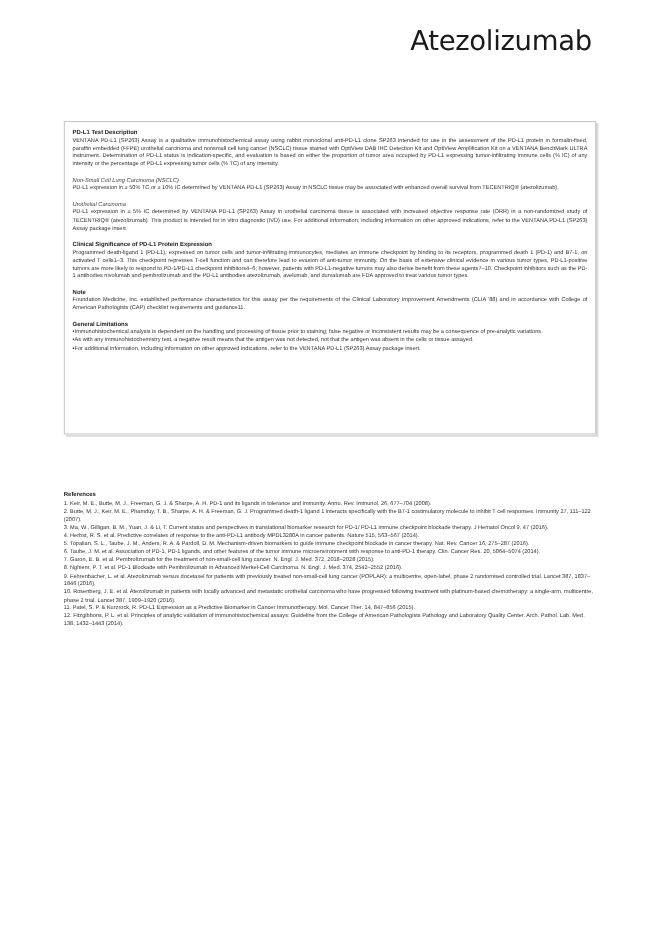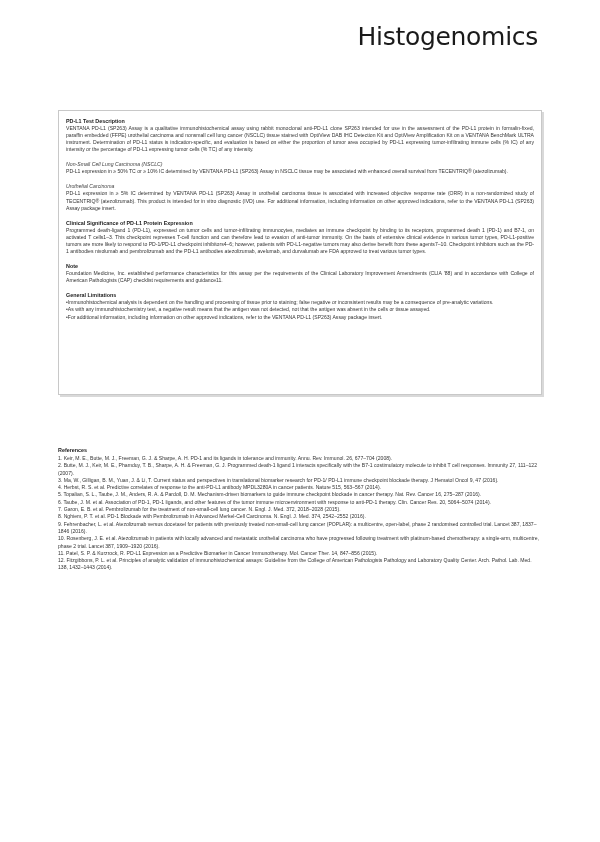--- a/index.html
+++ b/index.html
@@ -35,21 +35,21 @@
   .refs {
     position: absolute; left: 58px; top: 447px; width: 484px;
   }
   .refs h4 { margin: 0 0 1px 0; font-size: 5.4px; font-weight: bold; color: #222; line-height: 7px; }
   .refs ol { margin: 0; padding: 0; list-style: none; }
   .refs li { font-size: 5.1px; line-height: 7.3px; color: #333; }
 </style>
 </head>
 <body>
 
-<div class="brand">Histogenomics</div>
+<div class="brand">Atezolizumab</div>
 
 <div class="infobox">
   <div class="sec">
     <h4>PD-L1 Test Description</h4>
     <p>VENTANA PD-L1 (SP263) Assay is a qualitative immunohistochemical assay using rabbit monoclonal anti-PD-L1 clone SP263 intended for use in the assessment of the PD-L1 protein in formalin-fixed, paraffin embedded (FFPE) urothelial carcinoma and nonsmall cell lung cancer (NSCLC) tissue stained with OptiView DAB IHC Detection Kit and OptiView Amplification Kit on a VENTANA BenchMark ULTRA instrument. Determination of PD-L1 status is indication-specific, and evaluation is based on either the proportion of tumor area occupied by PD-L1 expressing tumor-infiltrating immune cells (% IC) of any intensity or the percentage of PD-L1 expressing tumor cells (% TC) of any intensity.</p>
   </div>
   <div class="sec">
     <h5>Non-Small Cell Lung Carcinoma (NSCLC)</h5>
     <p>PD-L1 expression in ≥ 50% TC or ≥ 10% IC determined by VENTANA PD-L1 (SP263) Assay in NSCLC tissue may be associated with enhanced overall survival from TECENTRIQ® (atezolizumab).</p>
   </div>

